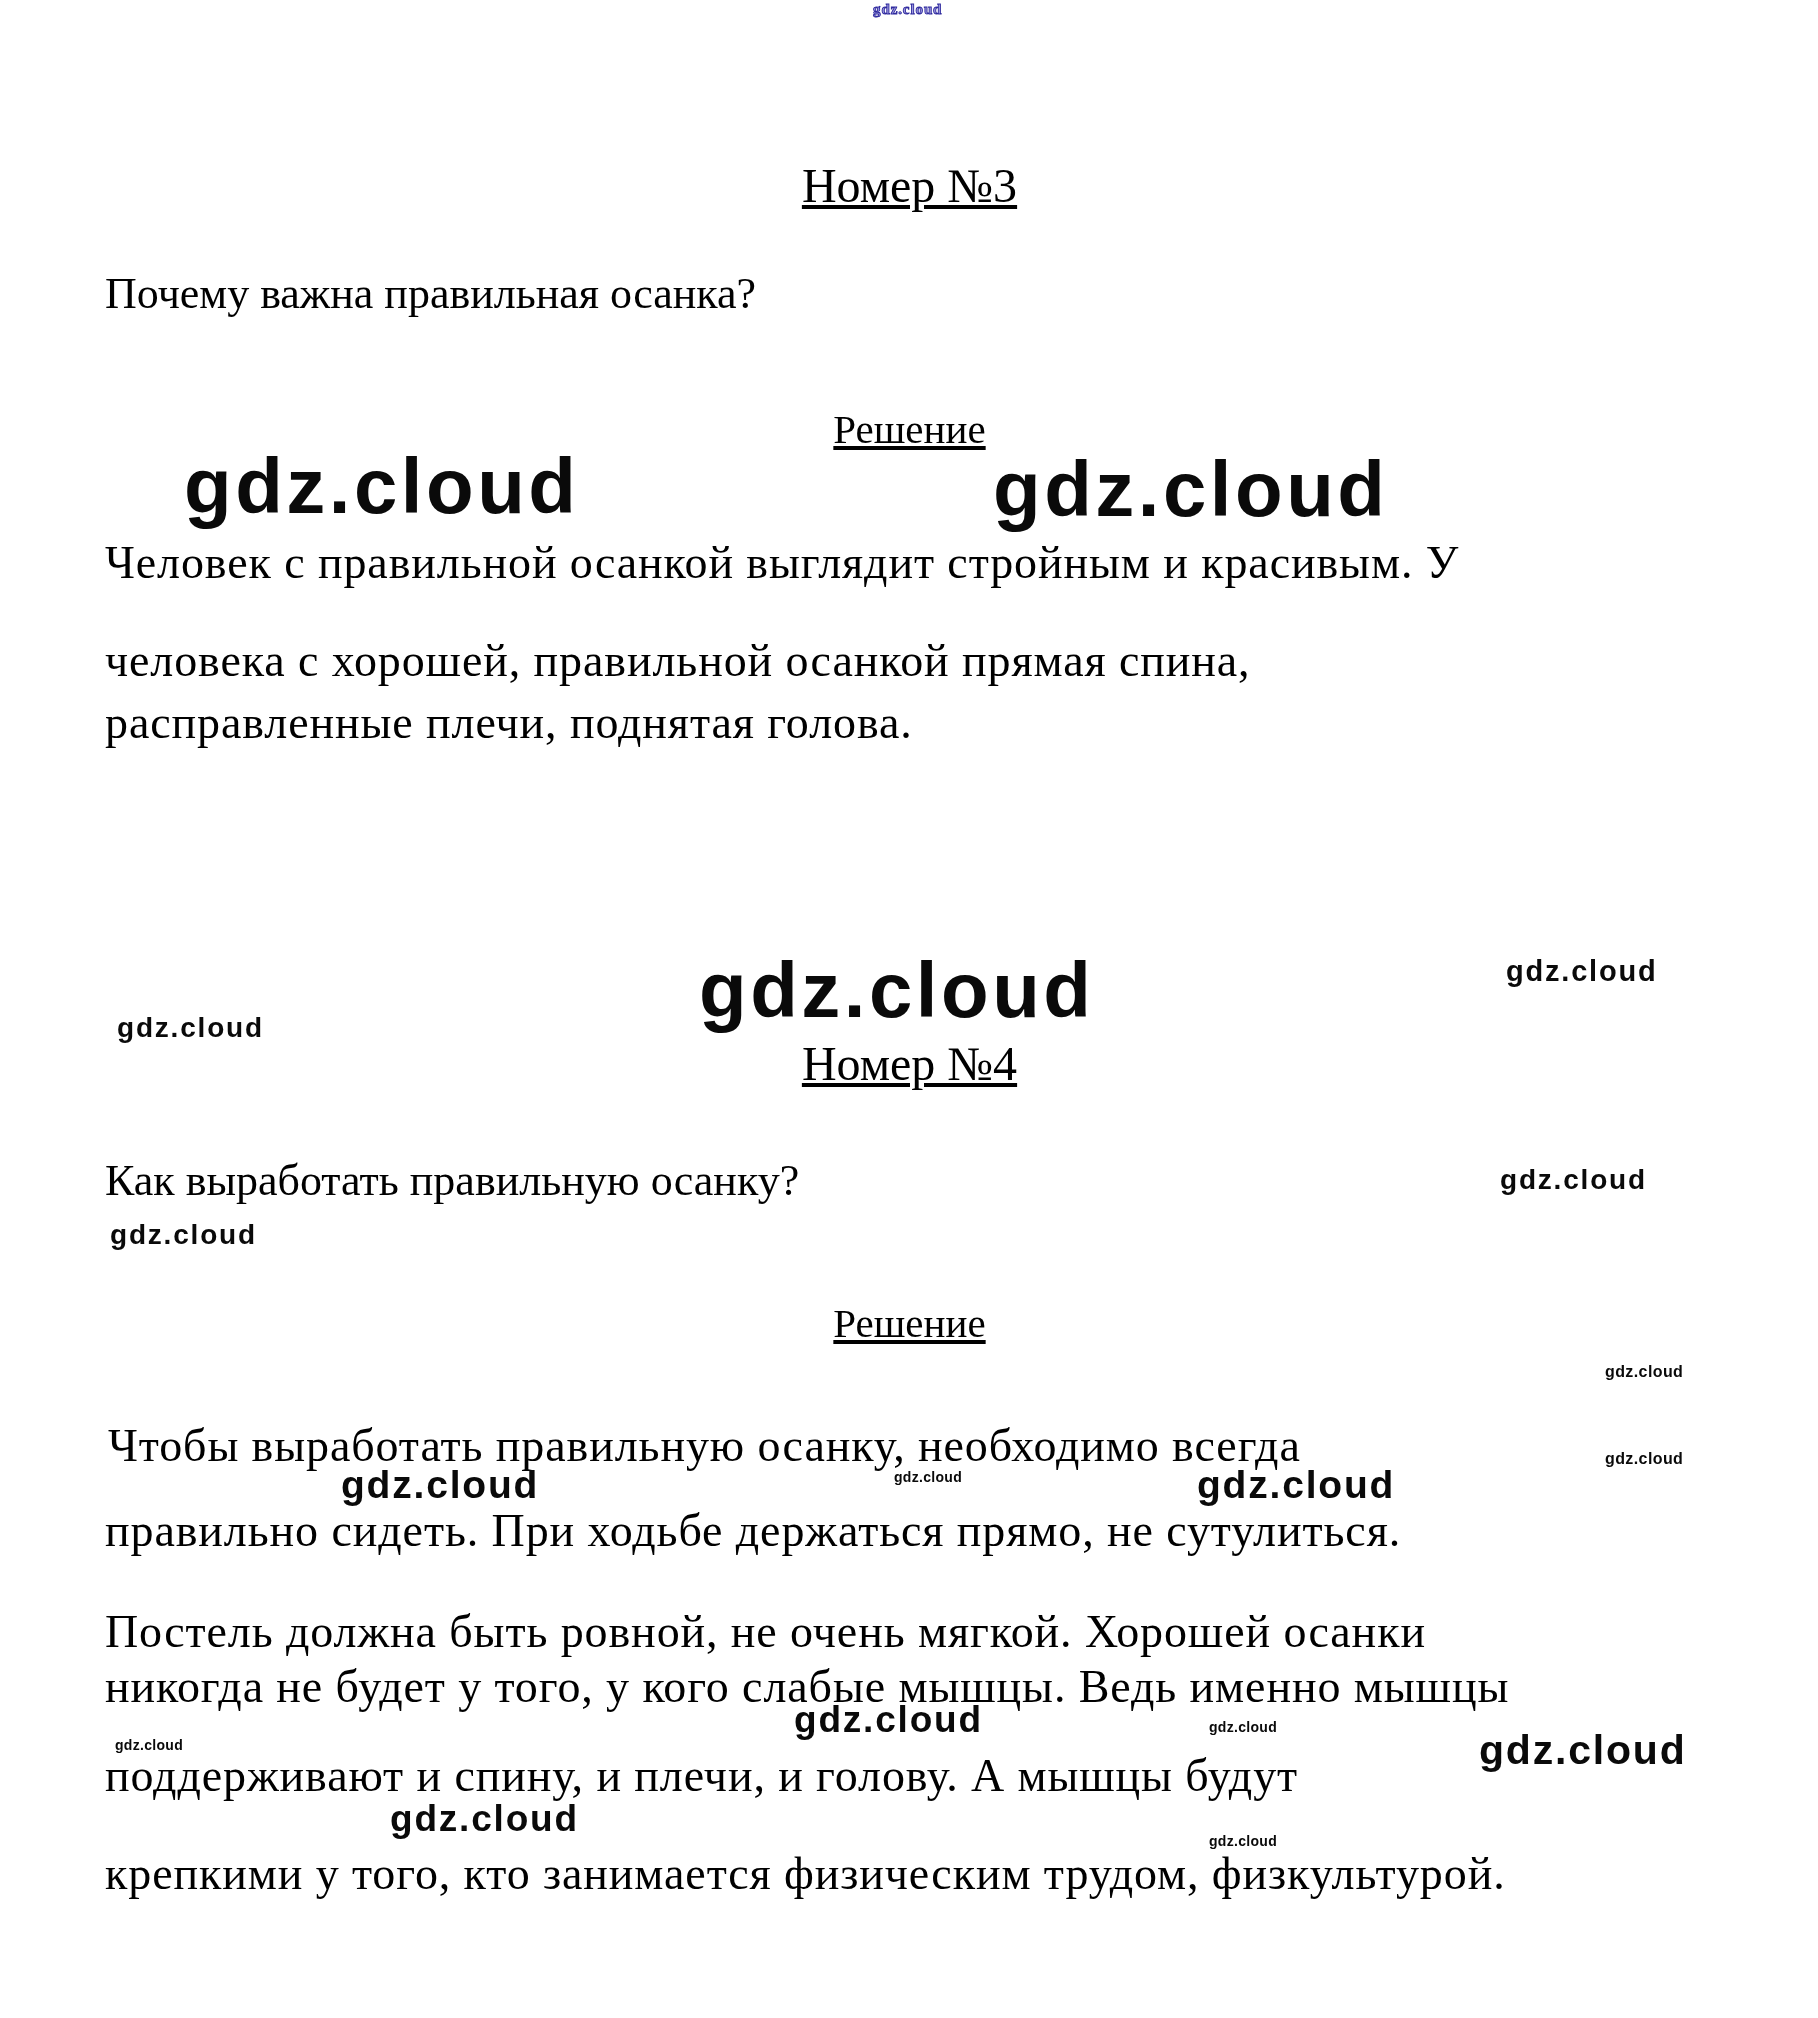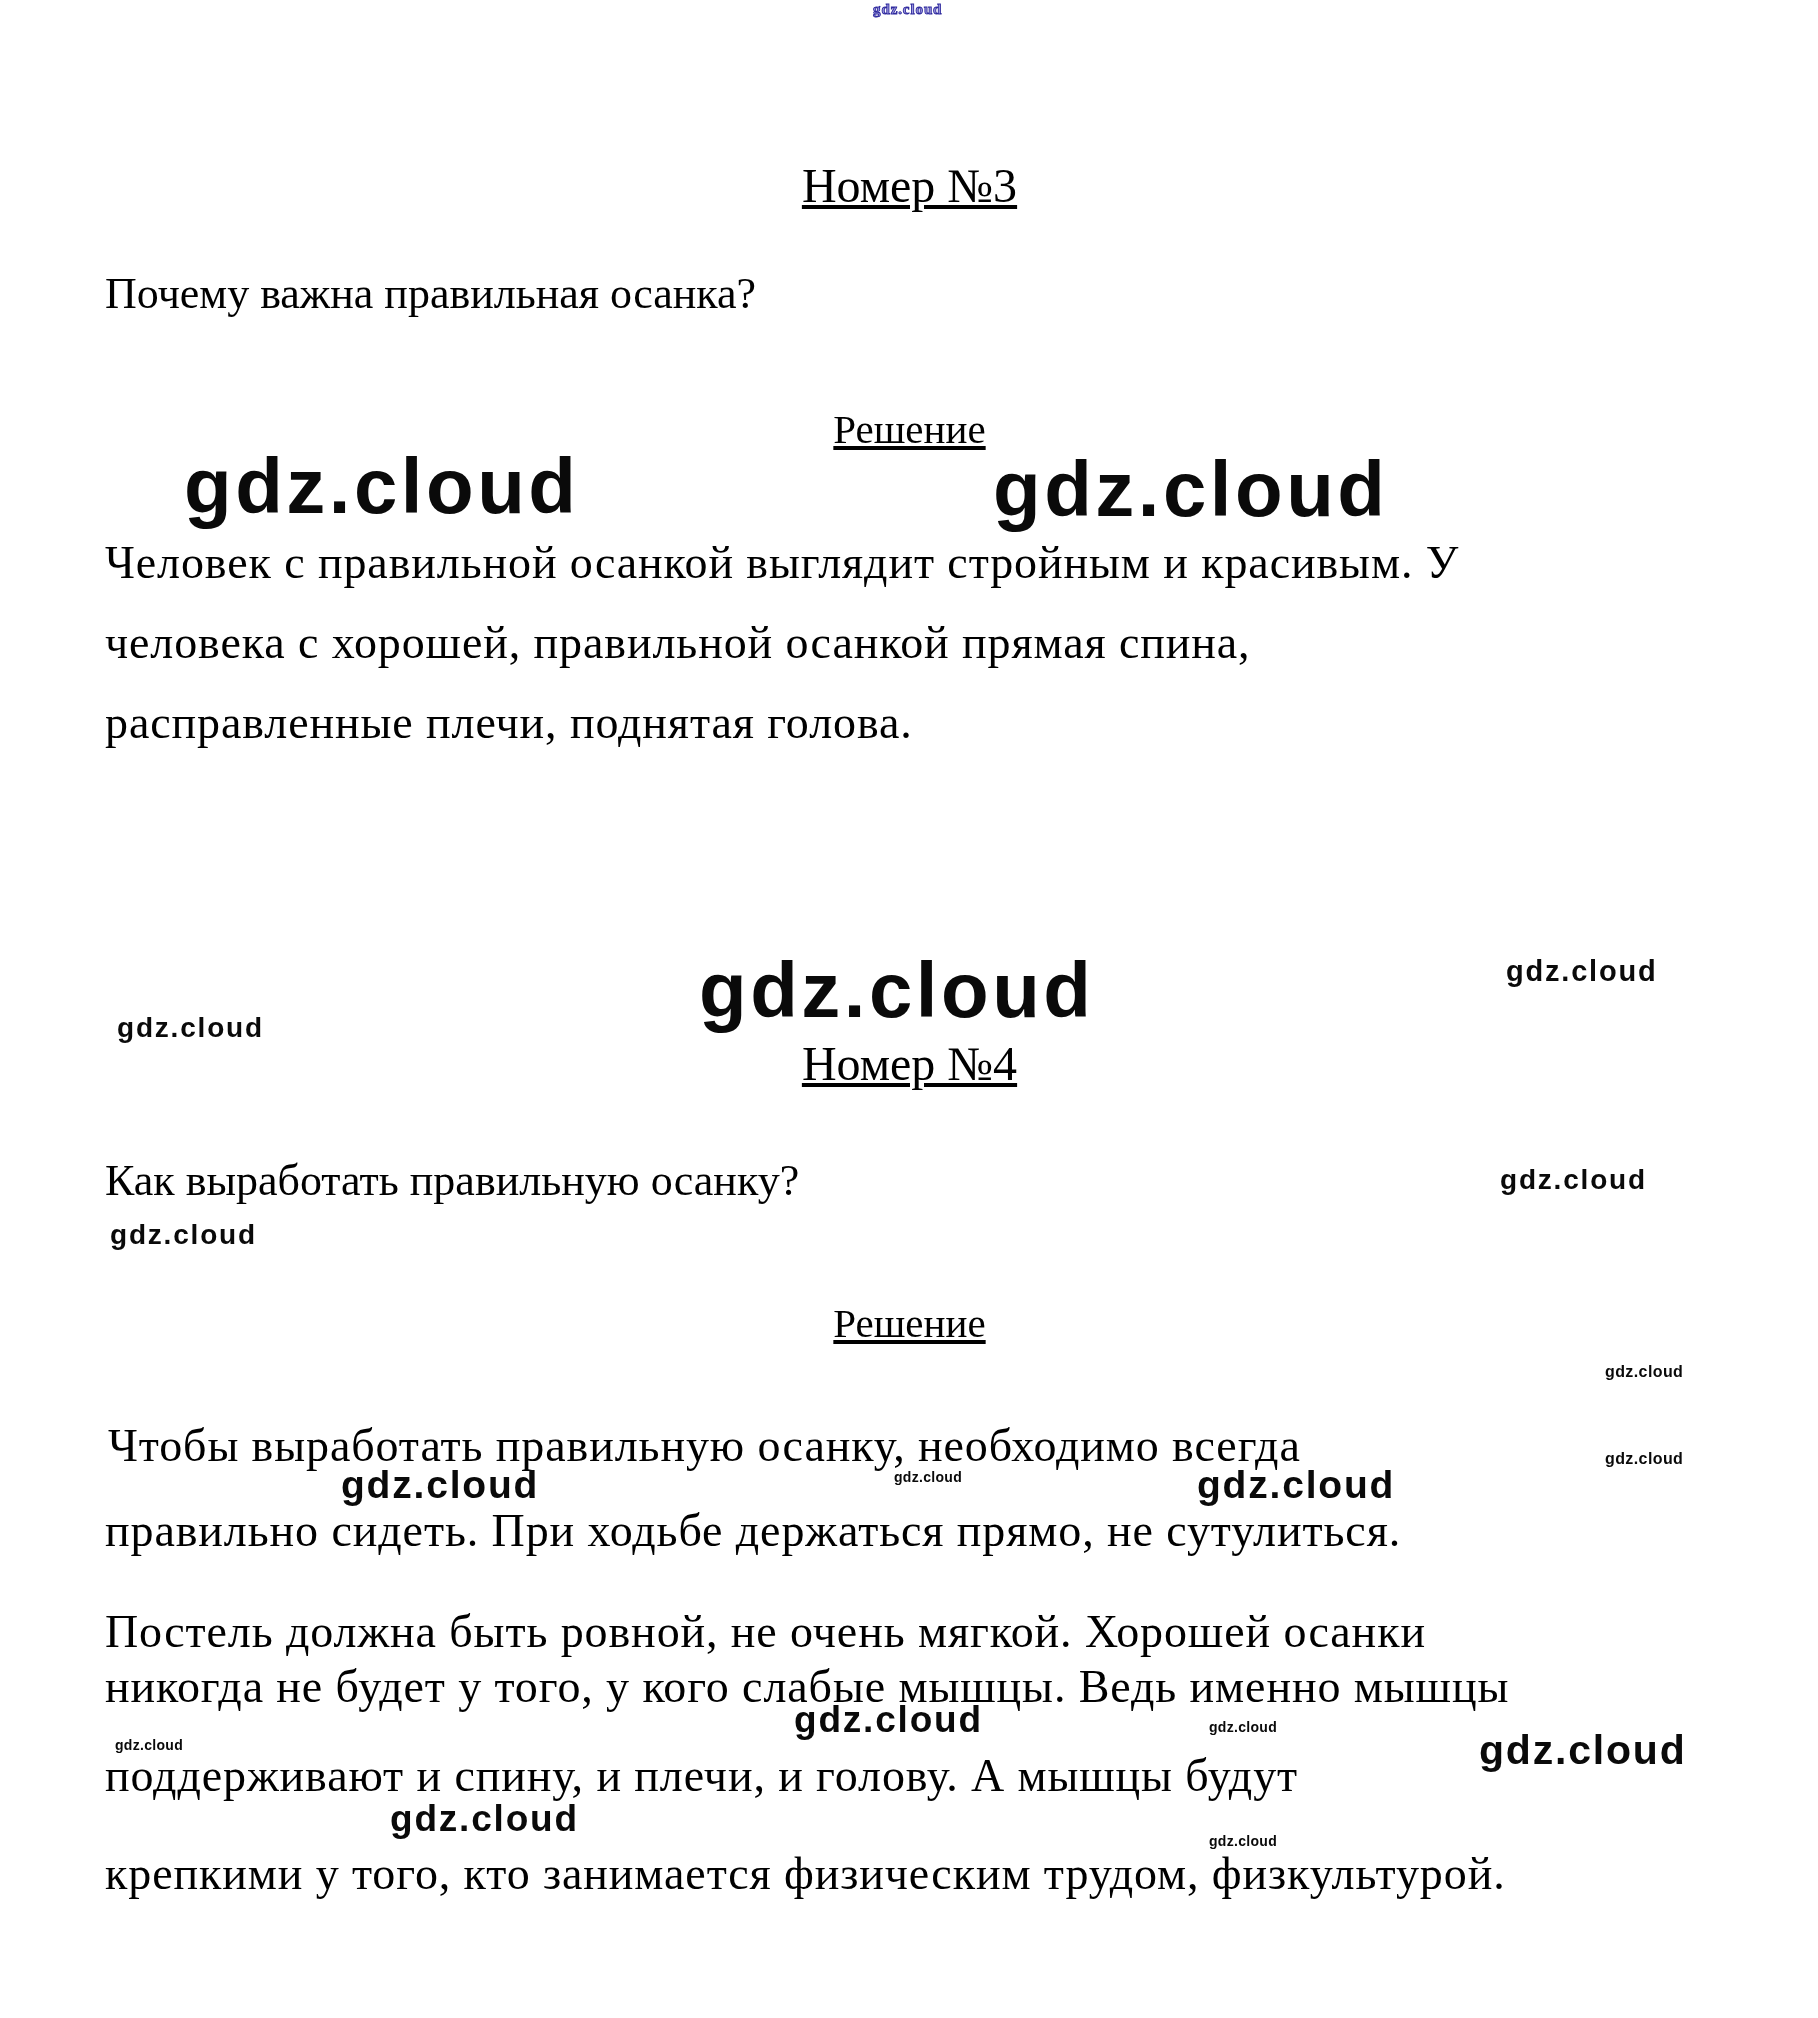--- a/index.html
+++ b/index.html
@@ -34,21 +34,21 @@
 <div class="abs centered heading" style="top:161px;">Номер №3</div>
 
 <div class="abs question" style="left:105px;top:271px;">Почему важна правильная осанка?</div>
 
 <div class="abs centered solution" style="top:408px;">Решение</div>
 
 <div class="abs wm wm-big" style="left:184px;top:446px;">gdz.cloud</div>
 <div class="abs wm wm-big" style="left:993px;top:449px;">gdz.cloud</div>
 
 <div class="abs bodyline" style="left:105px;top:539px;">Человек с правильной осанкой выглядит стройным и красивым. У</div>
-<div class="abs bodyline" style="left:105px;top:619px;">человека с хорошей, правильной осанкой прямая спина,</div>
+<div class="abs bodyline" style="left:105px;top:637px;">человека с хорошей, правильной осанкой прямая спина,</div>
 <div class="abs bodyline" style="left:105px;top:699px;">расправленные плечи, поднятая голова.</div>
 
 <div class="abs wm wm-big" style="left:699px;top:950px;">gdz.cloud</div>
 <div class="abs wm" style="left:1506px;top:956px;font-size:29px;letter-spacing:1.8px;">gdz.cloud</div>
 <div class="abs wm wm-med" style="left:117px;top:1013px;">gdz.cloud</div>
 
 <div class="abs centered heading" style="top:1039px;">Номер №4</div>
 
 <div class="abs question" style="left:105px;top:1158px;">Как выработать правильную осанку?</div>
 <div class="abs wm wm-med" style="left:1500px;top:1165px;">gdz.cloud</div>

